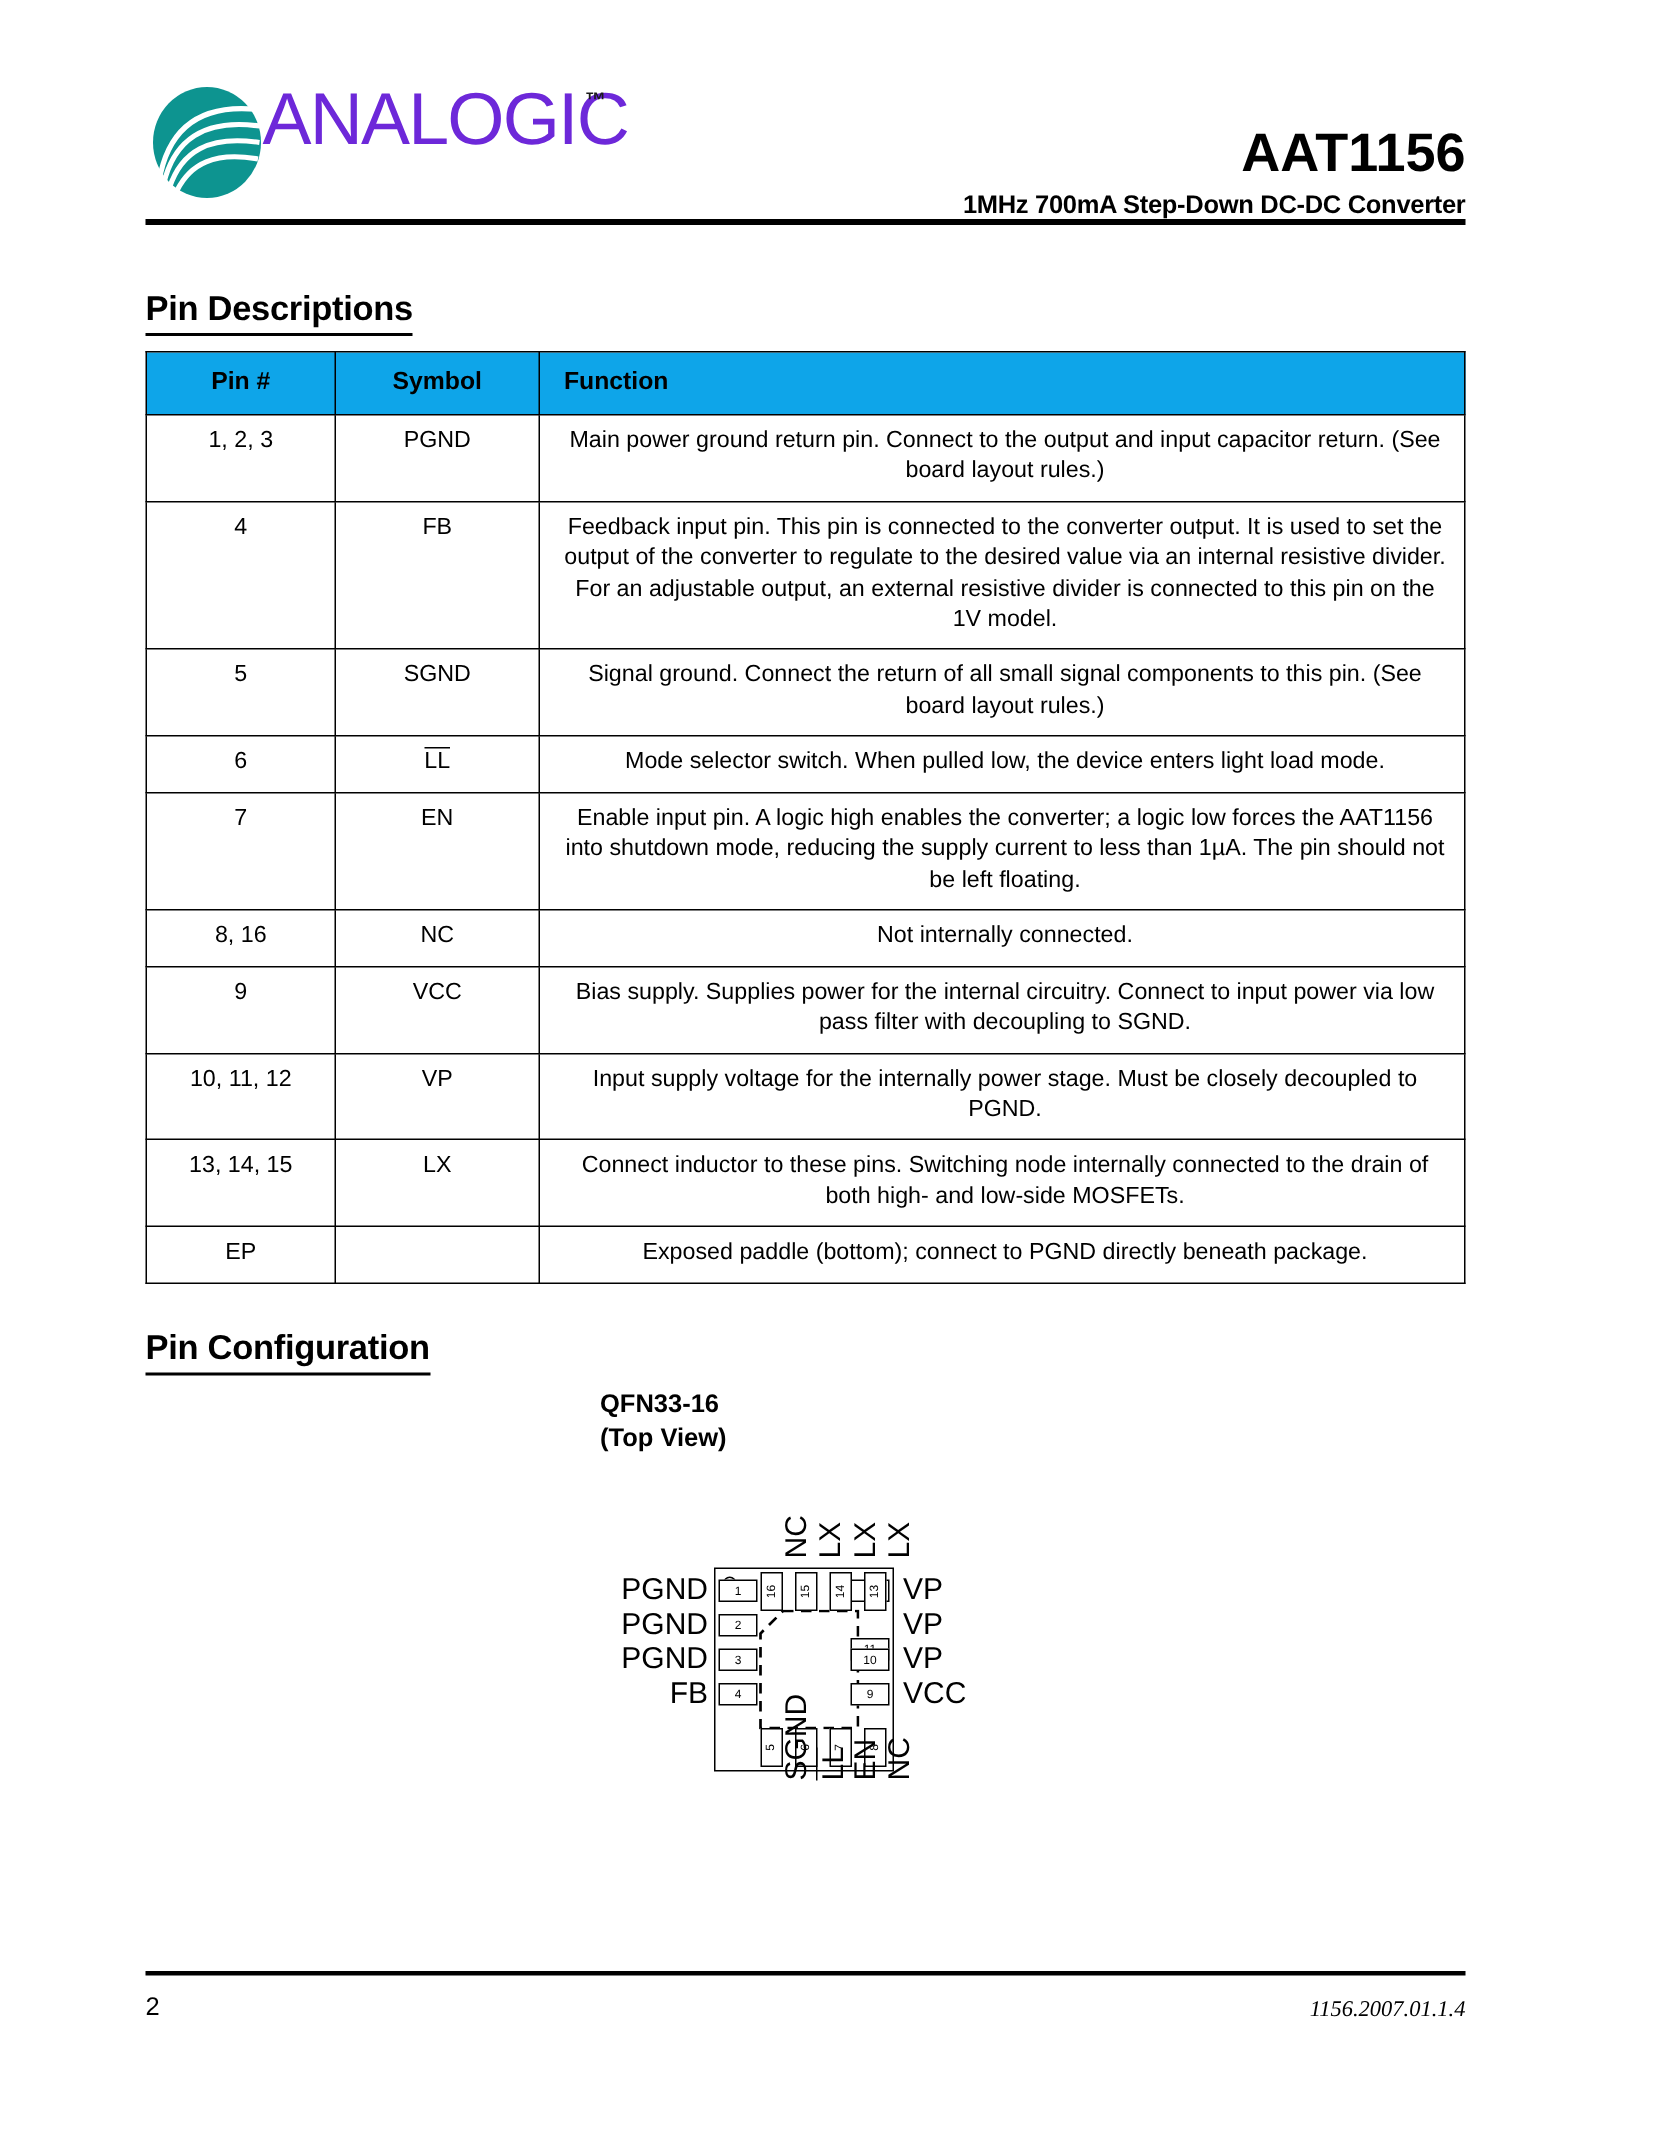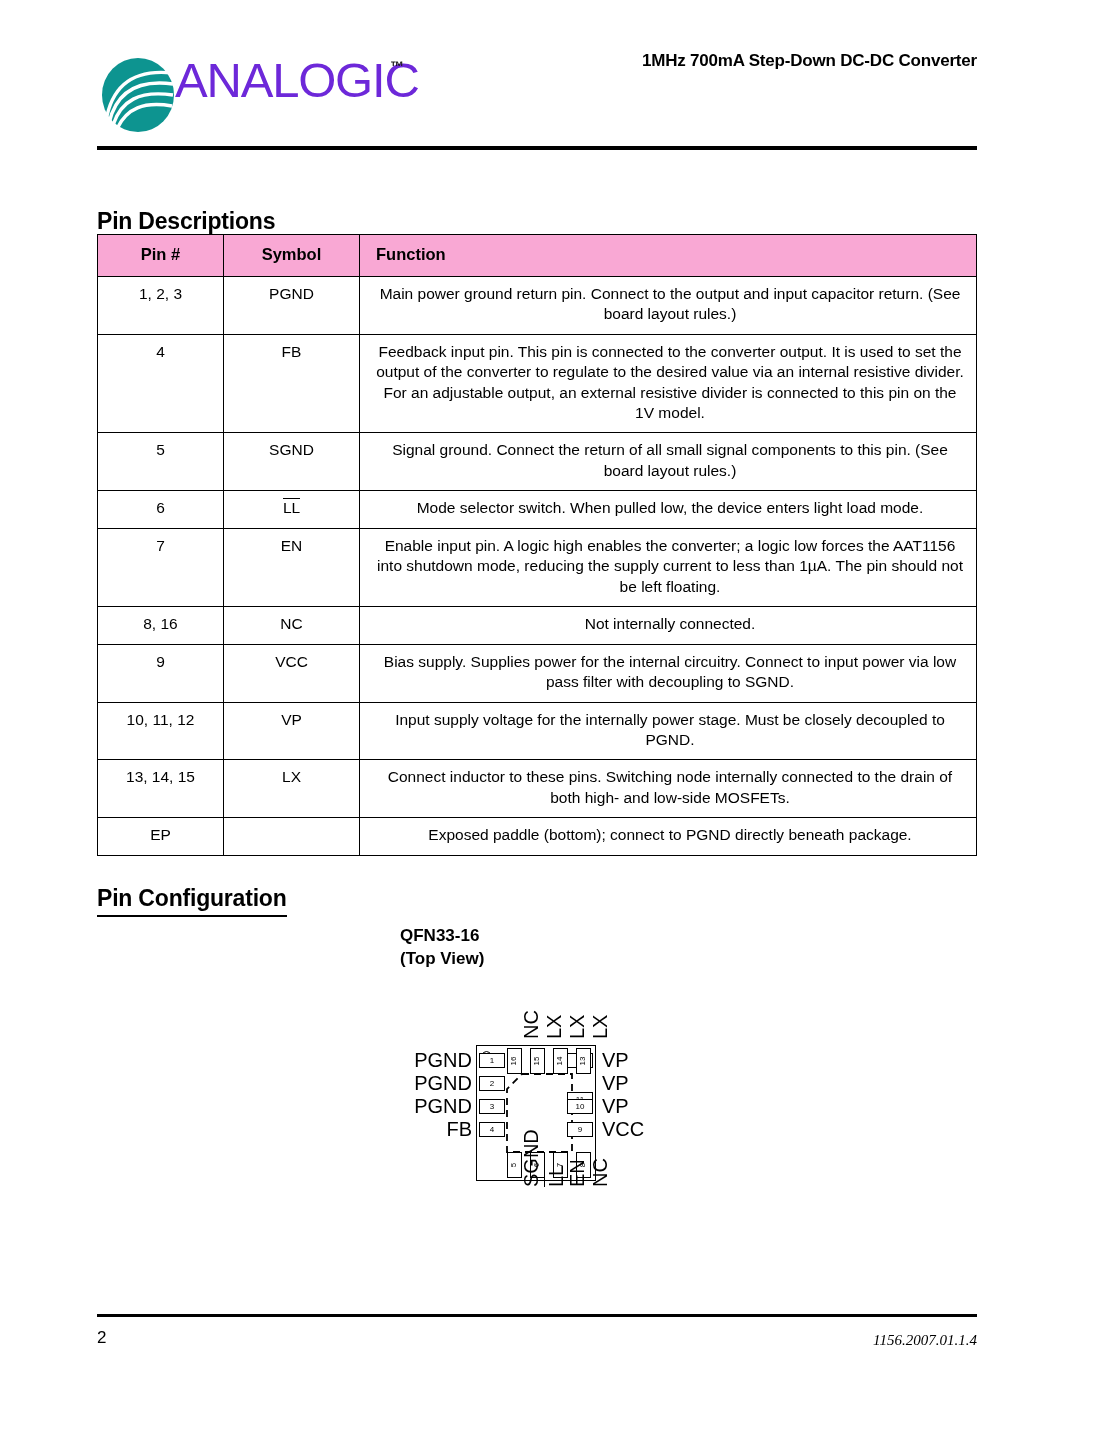--- a/index.html
+++ b/index.html
@@ -110,41 +110,41 @@
   .section-heading {
     position: absolute;
     font-size: 23px;
     font-weight: bold;
     color: #000;
     letter-spacing: -0.2px;
     padding-bottom: 3px;
     border-bottom: 2.5px solid #000;
     display: inline-block;
   }
-  #pin-descriptions-heading { left: 97px; top: 208px; }
+  #pin-descriptions-heading { left: 97px; top: 192px; }
   #pin-configuration-heading { left: 97px; top: 885px; }
 
   
   .pin-table {
     position: absolute;
     left: 97px;
     top: 234px;
     width: 880px;
     border-collapse: collapse;
     table-layout: fixed;
     font-size: 15.5px;
   }
   .pin-table th, .pin-table td {
     border: 1px solid #000;
     vertical-align: top;
     padding: 7px 9px 9px 9px;
     line-height: 1.32;
   }
   .pin-table thead th {
-    background: #f9a8d4;
+    background: #0ea5e9;
     font-weight: bold;
     font-size: 16.5px;
     padding-top: 9px;
     padding-bottom: 10px;
     vertical-align: middle;
   }
   .col-pin   { width: 126px; text-align: center; }
   .col-sym   { width: 136px; text-align: center; }
   .col-func  { text-align: center; }
   .pin-table thead .col-func { text-align: left; padding-left: 16px; }
@@ -278,20 +278,21 @@
         <path d="M13 68 C 21 44, 39 33, 73 38" fill="none" stroke="#ffffff" stroke-width="3.4"></path>
         <path d="M18 70 C 27 52, 43 44, 72 49" fill="none" stroke="#ffffff" stroke-width="3.4"></path>
       </svg>
       <div class="logo-text">
         <div class="logo-line1">ANALOGIC</div>
         <div class="logo-tm">™</div>
       </div>
     </div>
 
     <div class="title-block">
+      <div class="part-number">AAT1156</div>
       <div class="part-subtitle">1MHz 700mA Step-Down DC-DC Converter</div>
     </div>
   </div>
   <div class="header-rule"></div>
 
   <div class="section-heading" id="pin-descriptions-heading">Pin Descriptions</div>
 
   <table class="pin-table">
     <thead>
       <tr>

